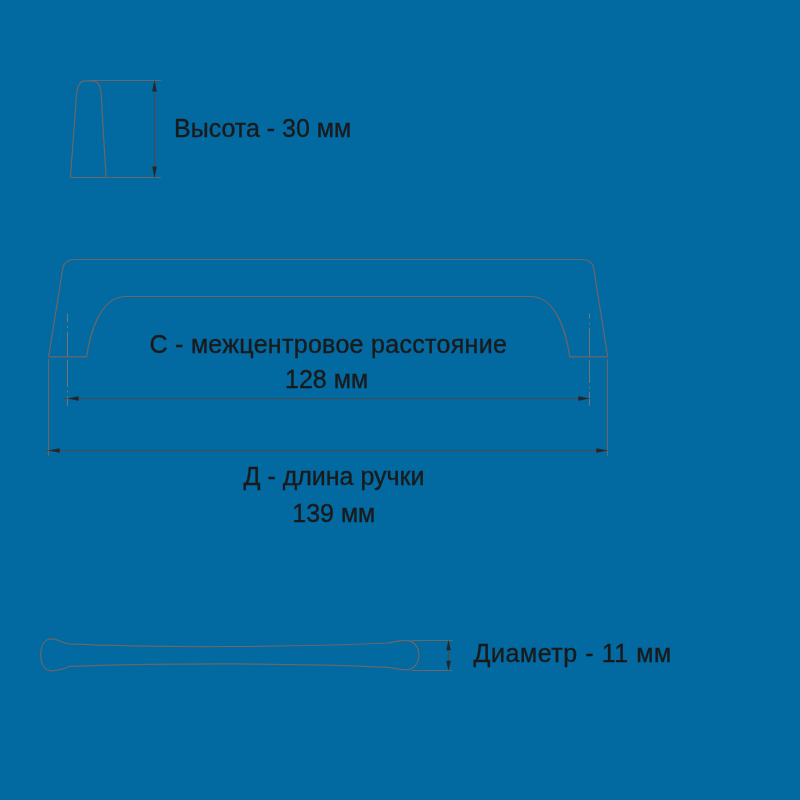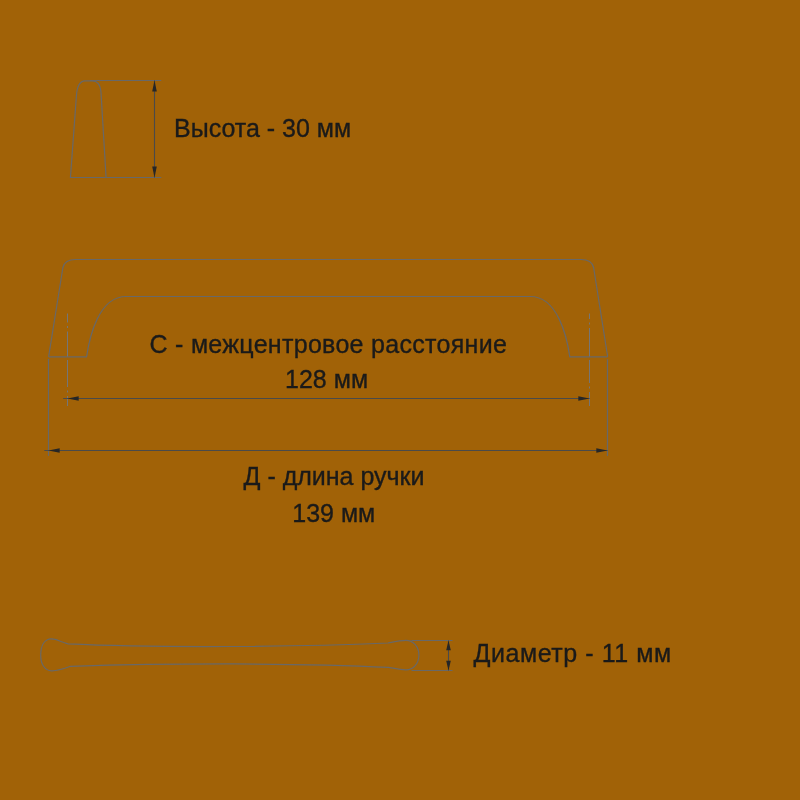--- a/index.html
+++ b/index.html
@@ -1,16 +1,16 @@
 <!DOCTYPE html>
 <html><head>
 <meta charset="utf-8">
 <style>
   html,body{margin:0;padding:0;background:#ffffff;}
-  .wrap{width:800px;height:800px;position:relative;background:#a16207;overflow:hidden;}
+  .wrap{width:800px;height:800px;position:relative;background:#0369a1;overflow:hidden;}
   svg{display:block;transform:translateZ(0);}
   text{font-family:"Liberation Sans", sans-serif;fill:#1a1a1a;stroke:#1a1a1a;stroke-width:0.35;}
 </style>
 </head>
 <body>
 <div class="wrap">
 <svg width="800" height="800" viewBox="0 0 800 800">
 
   <path d="M 70.4 177.9 L 76.4 96 Q 77.3 81.2 85 80.9 L 92 80.8 Q 99.8 80.7 100.9 91 L 106.1 177.9" fill="none" stroke="#686868" stroke-width="1.2"></path>
 

